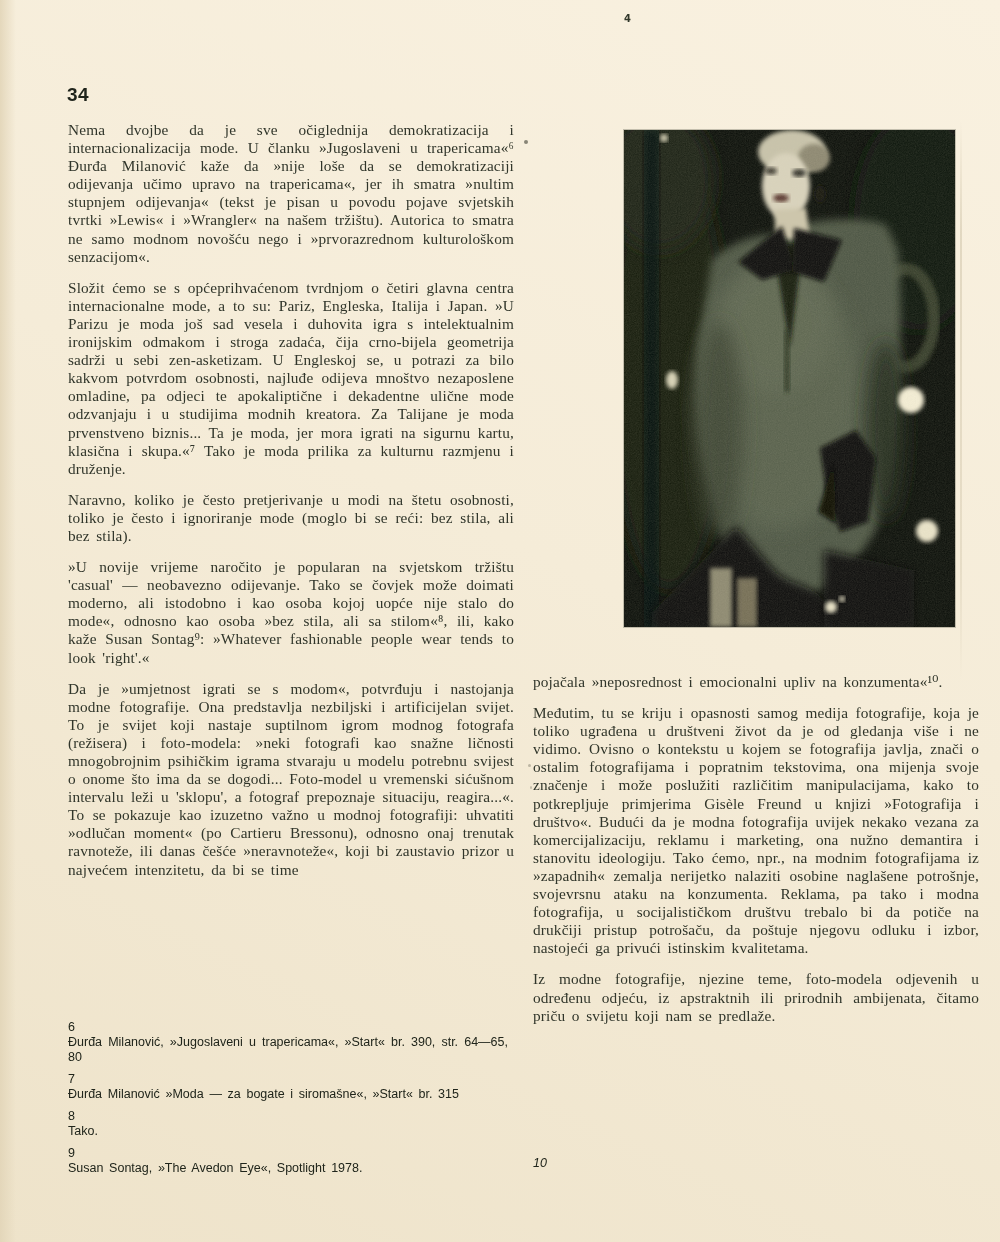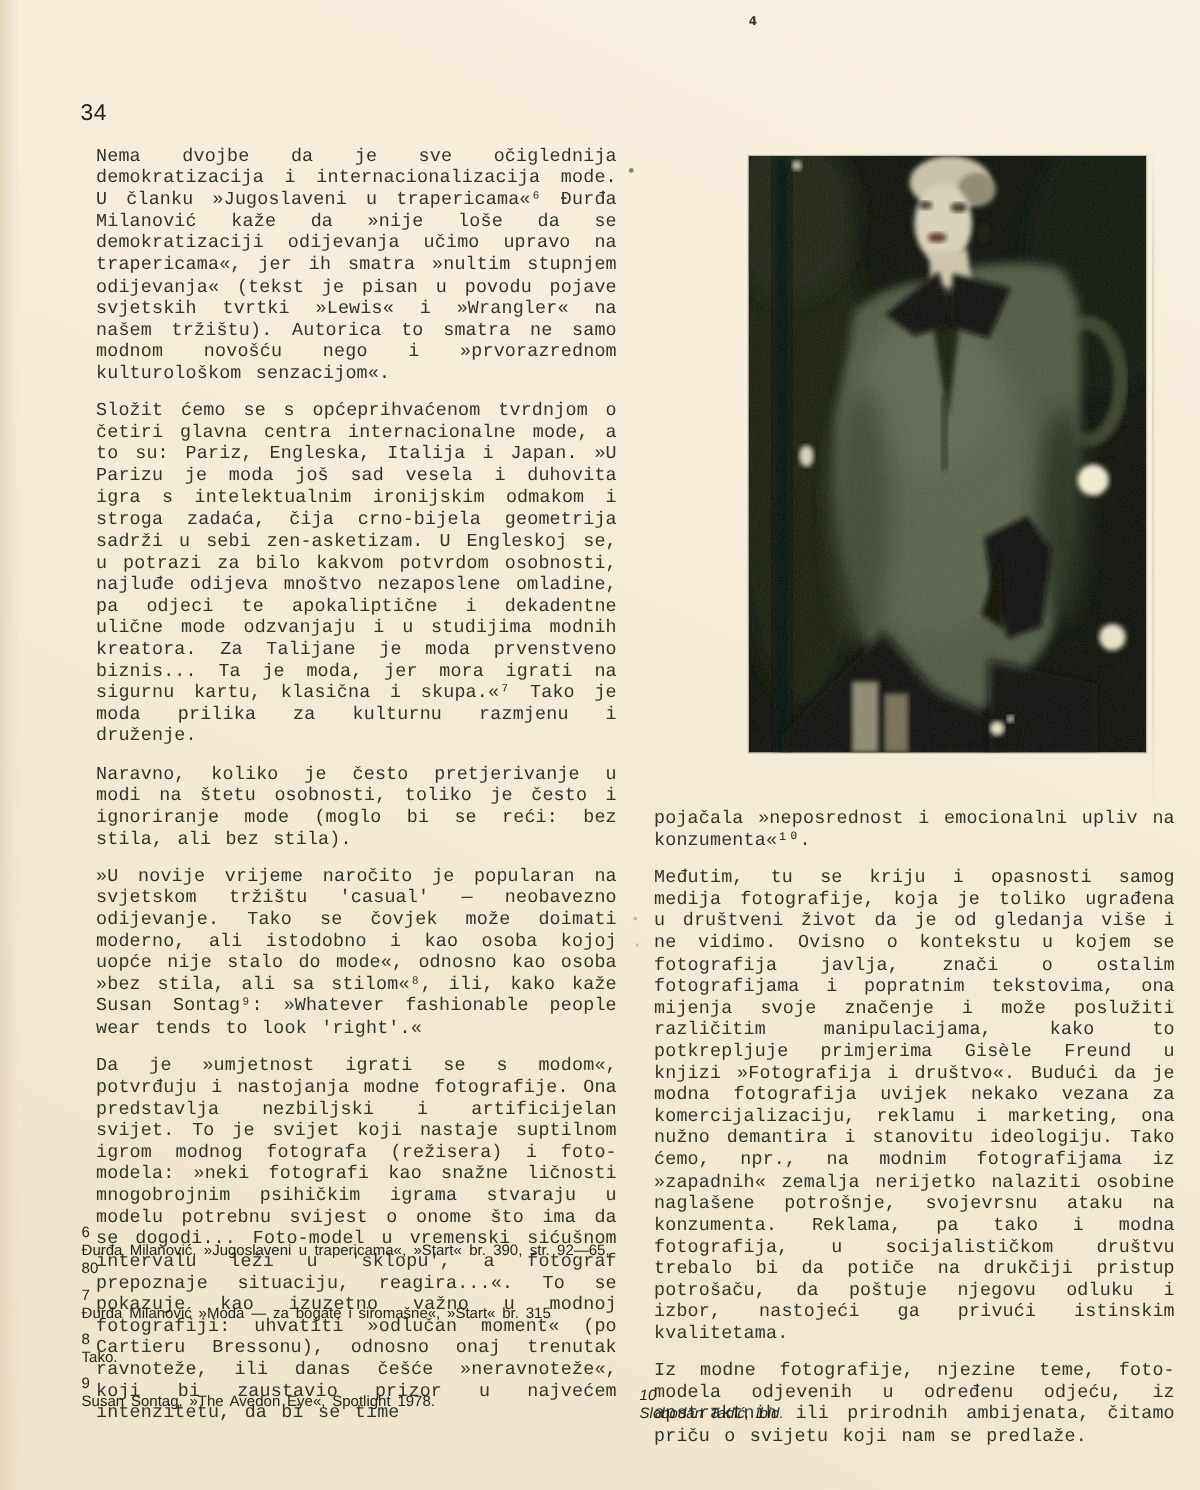--- a/index.html
+++ b/index.html
@@ -20,33 +20,32 @@
     background:linear-gradient(180deg, rgba(185,172,140,0), rgba(185,172,140,0.35) 20%, rgba(185,172,140,0.25) 80%, rgba(185,172,140,0));
   }
   .corner-mark {
     position:absolute; left:624px; top:13px;
     font-family:"DejaVu Sans",sans-serif; font-size:10px; font-weight:bold;
     color:#31372a;
   }
   .page-number {
     position:absolute; left:67px; top:84px;
     font-family:"Liberation Sans","DejaVu Sans",sans-serif;
-    font-weight:normal; font-size:19px; letter-spacing:.5px;
+    font-weight:bold; font-size:19px; letter-spacing:.5px;
     color:#1f241b;
   }
   .col { position:absolute; }
   .col-left  { left:68px;  top:121px; width:446px; }
   .col-right { left:533px; top:673px; width:446px; }
   p.body-text {
-    margin:0 0 13px 12px;
+    margin:0 0 13px 0;
     text-align:justify;
     font-size:15.3px; line-height:18.1px;
     word-spacing:2.6px; letter-spacing:.15px;
     color:#30352a;
-    font-family:Liberation Mono, monospace;
   }
   p.body-text:last-child { margin-bottom:0; }
 
   .photo {
     position:absolute; left:624px; top:130px; width:331px; height:497px; margin:0;
     box-shadow:0 0 0 1px rgba(40,45,30,.25);
   }
   .photo svg { display:block; width:100%; height:100%; }
 
   .footnotes {
@@ -162,39 +161,38 @@
 
   <section class="col col-right">
     <p class="body-text">pojačala »neposrednost i emocionalni upliv na konzumenta«¹⁰.</p>
     <p class="body-text">Međutim, tu se kriju i opasnosti samog medija fotografije, koja je toliko ugrađena u društveni život da je od gledanja više i ne vidimo. Ovisno o kontekstu u kojem se fotografija javlja, znači o ostalim fotografijama i popratnim tekstovima, ona mijenja svoje značenje i može poslužiti različitim manipulacijama, kako to potkrepljuje primjerima Gisèle Freund u knjizi »Fotografija i društvo«. Budući da je modna fotografija uvijek nekako vezana za komercijalizaciju, reklamu i marketing, ona nužno demantira i stanovitu ideologiju. Tako ćemo, npr., na modnim fotografijama iz »zapadnih« zemalja nerijetko nalaziti osobine naglašene potrošnje, svojevrsnu ataku na konzumenta. Reklama, pa tako i modna fotografija, u socijalističkom društvu trebalo bi da potiče na drukčiji pristup potrošaču, da poštuje njegovu odluku i izbor, nastojeći ga privući istinskim kvalitetama.</p>
     <p class="body-text">Iz modne fotografije, njezine teme, foto-modela odjevenih u određenu odjeću, iz apstraktnih ili prirodnih ambijenata, čitamo priču o svijetu koji nam se predlaže.</p>
   </section>
 
   <section class="footnotes footnotes-left">
     <div class="footnote">
       <span class="fn-num">6</span>
-      <span class="fn-text">Đurđa Milanović, »Jugoslaveni u trapericama«, »Start« br. 390, str. 92—65, 80</span>
+      <span class="fn-text">Đurđa Milanović, »Jugoslaveni u trapericama«, »Start« br. 390, str. 64—65, 80</span>
     </div>
     <div class="footnote">
       <span class="fn-num">7</span>
       <span class="fn-text">Đurđa Milanović »Moda — za bogate i siromašne«, »Start« br. 315</span>
     </div>
     <div class="footnote">
       <span class="fn-num">8</span>
       <span class="fn-text">Tako.</span>
     </div>
     <div class="footnote">
       <span class="fn-num">9</span>
       <span class="fn-text">Susan Sontag, »The Avedon Eye«, Spotlight 1978.</span>
     </div>
   </section>
 
   <section class="footnotes footnotes-right">
     <div class="footnote">
       <span class="fn-num">10</span>
-      <span class="fn-text">Slobodan Tadić, ibid.</span>
     </div>
   </section>
 
   <div class="speck speck-a"></div>
   <div class="speck speck-b"></div>
   <div class="speck speck-c"></div>
 </div>
 
 </body></html>

